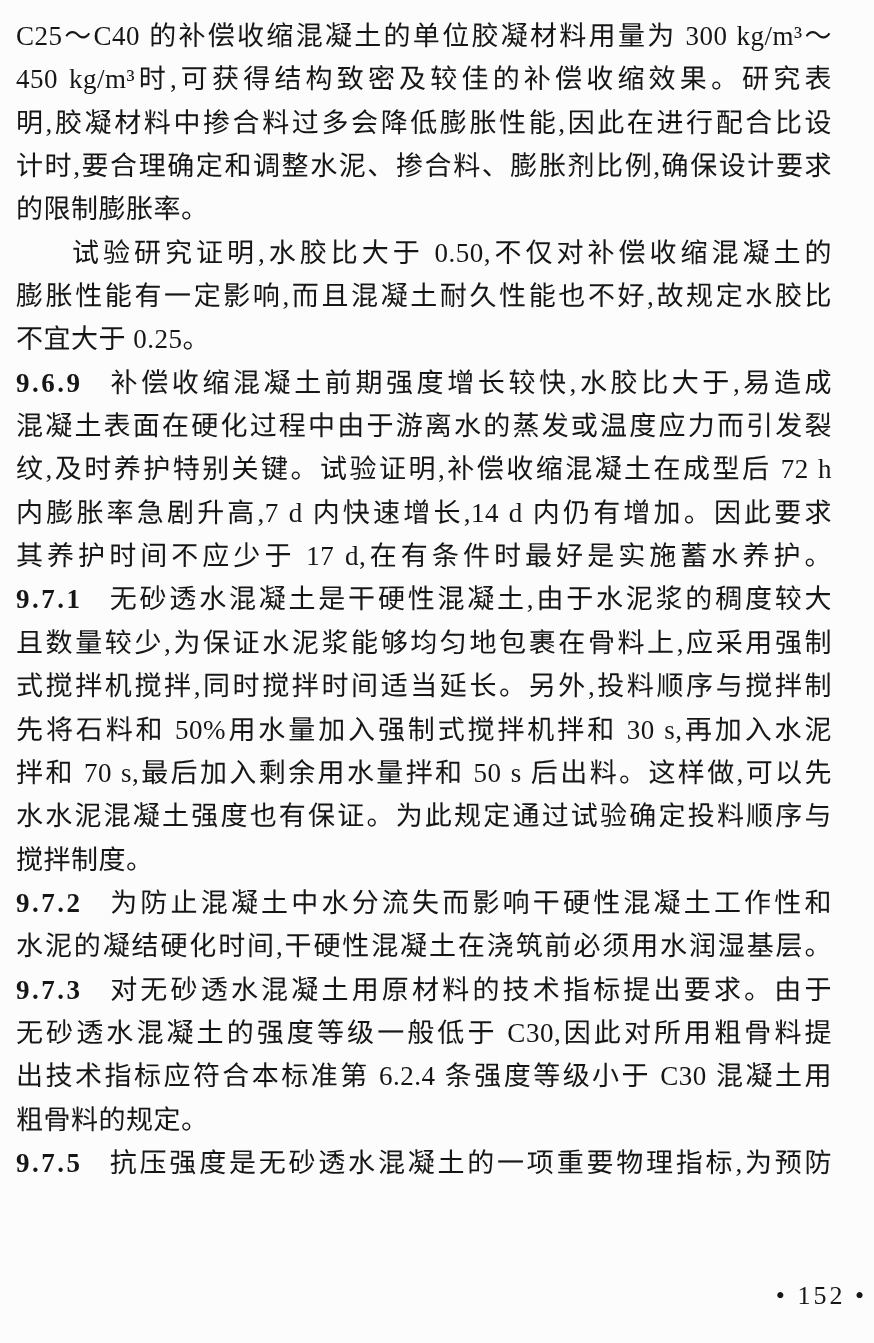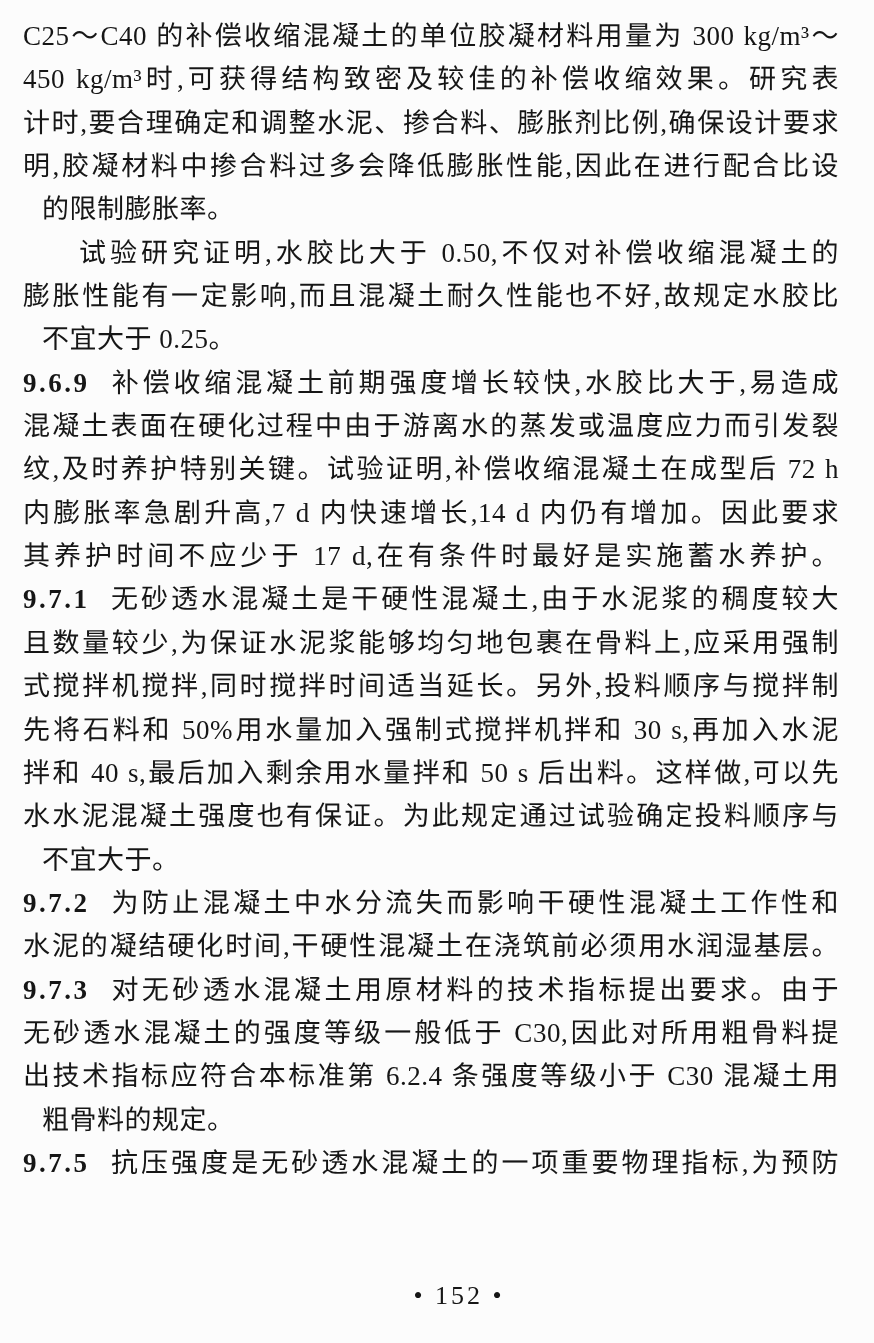--- a/index.html
+++ b/index.html
@@ -15,87 +15,86 @@
     font-family: "Liberation Serif", "DejaVu Serif", serif;
     color: #161616;
   }
   .page {
     position: absolute;
     inset: 0;
     background: #fcfcfc;
   }
   .text-column {
     position: absolute;
-    left: 23px;
+    left: 16px;
     top: 15px;
     width: 816px;
     font-family: Liberation Serif, serif;
   }
   .line {
     height: 43.35px;
     line-height: 43.35px;
     font-size: 27px;
     text-align: justify;
     text-align-last: justify;
     text-justify: inter-character;
     overflow: visible;
     white-space: nowrap;
     letter-spacing: 0.5px;
   }
   .line.lastline {
     text-align: left;
     text-align-last: left;
-    margin-left: 19px;
   }
   .line.indent {
     padding-left: 56px;
   }
   .secno {
     font-weight: bold;
     letter-spacing: 2.5px;
-    margin-right: 19px;
+    margin-right: 25px;
   }
   .footer-line {
     position: absolute;
     left: 29px;
     top: 1274px;
     width: 816px;
     height: 43px;
     line-height: 43px;
     font-size: 26px;
-    text-align: center;
+    text-align: right;
     padding-left: 22px;
     letter-spacing: 3px;
   }
 </style>
 </head>
 <body>
 
 <div class="page">
   <div class="text-column">
       <div class="line"><span>C25～C40 的补偿收缩混凝土的单位胶凝材料用量为 300 kg/m³～</span></div>
       <div class="line"><span>450 kg/m³时,可获得结构致密及较佳的补偿收缩效果。研究表</span></div>
+      <div class="line"><span>明,胶凝材料中掺合料过多会降低膨胀性能,因此在进行配合比设</span></div>
       <div class="line"><span>计时,要合理确定和调整水泥、掺合料、膨胀剂比例,确保设计要求</span></div>
-      <div class="line"><span>明,胶凝材料中掺合料过多会降低膨胀性能,因此在进行配合比设</span></div>
       <div class="line lastline"><span>的限制膨胀率。</span></div>
       <div class="line indent"><span>试验研究证明,水胶比大于 0.50,不仅对补偿收缩混凝土的</span></div>
       <div class="line"><span>膨胀性能有一定影响,而且混凝土耐久性能也不好,故规定水胶比</span></div>
       <div class="line lastline"><span>不宜大于 0.25。</span></div>
       <div class="line"><b class="secno">9.6.9</b><span>补偿收缩混凝土前期强度增长较快,水胶比大于,易造成</span></div>
       <div class="line"><span>混凝土表面在硬化过程中由于游离水的蒸发或温度应力而引发裂</span></div>
       <div class="line"><span>纹,及时养护特别关键。试验证明,补偿收缩混凝土在成型后 72 h</span></div>
       <div class="line"><span>内膨胀率急剧升高,7 d 内快速增长,14 d 内仍有增加。因此要求</span></div>
       <div class="line"><span>其养护时间不应少于 17 d,在有条件时最好是实施蓄水养护。</span></div>
       <div class="line"><b class="secno">9.7.1</b><span>无砂透水混凝土是干硬性混凝土,由于水泥浆的稠度较大</span></div>
       <div class="line"><span>且数量较少,为保证水泥浆能够均匀地包裹在骨料上,应采用强制</span></div>
       <div class="line"><span>式搅拌机搅拌,同时搅拌时间适当延长。另外,投料顺序与搅拌制</span></div>
       <div class="line"><span>先将石料和 50%用水量加入强制式搅拌机拌和 30 s,再加入水泥</span></div>
-      <div class="line"><span>拌和 40 s,最后加入剩余用水量拌和 50 s 后出料。这样做,可以先</span></div>
+      <div class="line"><span>拌和 70 s,最后加入剩余用水量拌和 50 s 后出料。这样做,可以先</span></div>
       <div class="line"><span>水水泥混凝土强度也有保证。为此规定通过试验确定投料顺序与</span></div>
-      <div class="line lastline"><span>不宜大于。</span></div>
+      <div class="line lastline"><span>搅拌制度。</span></div>
       <div class="line"><b class="secno">9.7.2</b><span>为防止混凝土中水分流失而影响干硬性混凝土工作性和</span></div>
       <div class="line"><span>水泥的凝结硬化时间,干硬性混凝土在浇筑前必须用水润湿基层。</span></div>
       <div class="line"><b class="secno">9.7.3</b><span>对无砂透水混凝土用原材料的技术指标提出要求。由于</span></div>
       <div class="line"><span>无砂透水混凝土的强度等级一般低于 C30,因此对所用粗骨料提</span></div>
       <div class="line"><span>出技术指标应符合本标准第 6.2.4 条强度等级小于 C30 混凝土用</span></div>
       <div class="line lastline"><span>粗骨料的规定。</span></div>
       <div class="line"><b class="secno">9.7.5</b><span>抗压强度是无砂透水混凝土的一项重要物理指标,为预防</span></div>
     </div>
   <div class="footer-line">• 152 •</div>
 </div>

